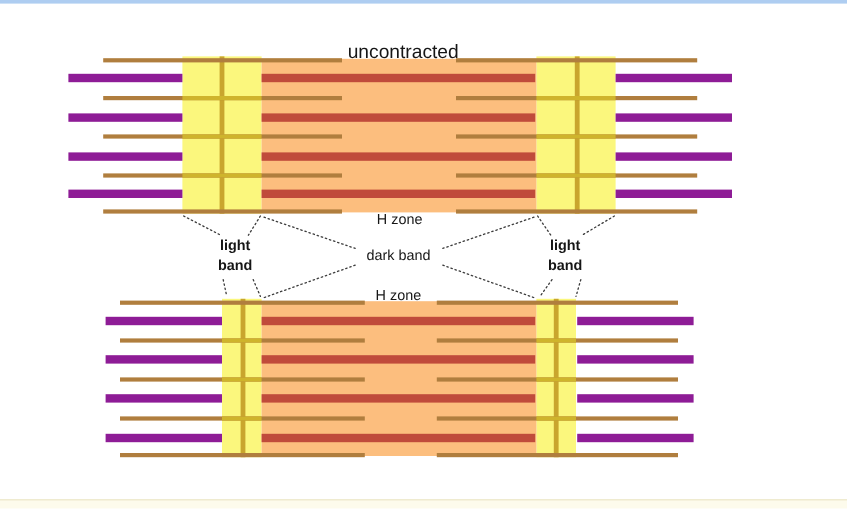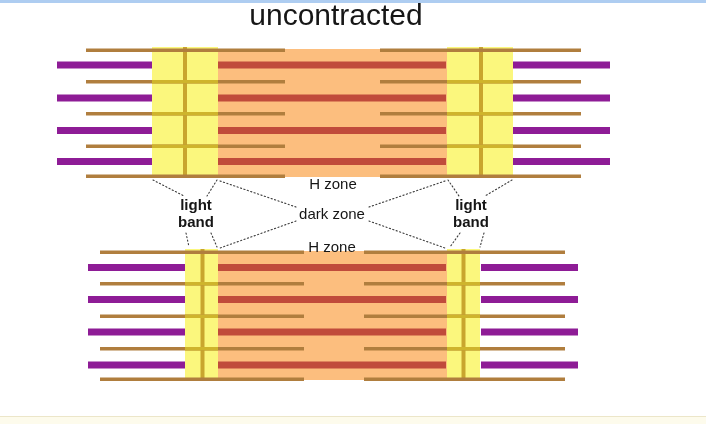--- a/index.html
+++ b/index.html
@@ -1,23 +1,23 @@
 <!DOCTYPE html>
 <html style="--c-top_border_blue: #aecdf1; --c-bottom_strip_cream: #fdfbec; --c-title_text: #161616; --c-label_text: #161616; --c-actin_brown: #b07e3e; --c-myosin_purple: #8e1c96; --c-myosin_red: #c04b3b; --c-dark_band_orange: #fcbe7e; --c-light_band_yellow: #fbf77d; --c-z_line_mustard: #c9a52e; --c-band_crossing_mustard: #cfb42c; --c-leader_dotted: #3c3c3c;"><head>
 <meta charset="utf-8">
 <style>
   html,body{margin:0;padding:0;background:#fff;}
   .page{position:relative;width:706px;height:424px;background:#fff;overflow:hidden;
         font-family:"Liberation Sans","DejaVu Sans",sans-serif;}
   .top-border{position:absolute;top:0;left:0;right:0;height:3px;background:var(--c-top_border_blue);}
   .bottom-strip{position:absolute;bottom:0;left:0;right:0;height:7px;
         background:var(--c-bottom_strip_cream);border-top:1px solid #ece6c9;z-index:1;}
-  .title{position:absolute;transform:translateX(-50%);font-size:30px;line-height:26px;
-        color:var(--c-title_text);white-space:nowrap;z-index:2;}
-  .lbl{position:absolute;transform:translateX(-50%);font-size:15px;line-height:17px;
+  .title{position:absolute;transform:translateX(-50%);font-size:16px;line-height:26px;
+        color:var(--c-title_text);white-space:nowrap;z-index:2;margin-top:29px;}
+  .lbl{position:absolute;transform:translateX(-50%);font-size:12px;line-height:17px;
         color:var(--c-label_text);text-align:center;white-space:nowrap;z-index:2;}
   .lbl.wrap{white-space:normal;width:46px;font-weight:bold;}
   svg.diagram{position:absolute;left:0;top:0;}
   .f-yellow{fill:var(--c-light_band_yellow);}
   .f-orange{fill:var(--c-dark_band_orange);}
   .f-z{fill:var(--c-z_line_mustard);}
   .f-zx{fill:var(--c-band_crossing_mustard);}
   .f-brown{fill:var(--c-actin_brown);}
   .f-purple{fill:var(--c-myosin_purple);}
   .f-red{fill:var(--c-myosin_red);}
@@ -126,19 +126,19 @@
 
       <line class="leader" x1="448" y1="180" x2="459" y2="196"></line>
       <line class="leader" x1="512" y1="180" x2="485" y2="196"></line>
       <line class="leader" x1="460" y1="233" x2="450" y2="247"></line>
       <line class="leader" x1="484" y1="233" x2="480" y2="247"></line>
     </g>
   </svg>
 
   <div class="lbl" style="left:333px;top:175px">H zone</div>
   <div class="lbl wrap" style="left:196px;top:196px">light band</div>
-  <div class="lbl" style="left:332px;top:205px">dark zone</div>
+  <div class="lbl" style="left:332px;top:205px">dark band</div>
   <div class="lbl wrap" style="left:471px;top:196px">light band</div>
   <div class="lbl" style="left:332px;top:238px">H zone</div>
 
 
   <div class="bottom-strip"></div>
 </div>
 
 </body></html>

